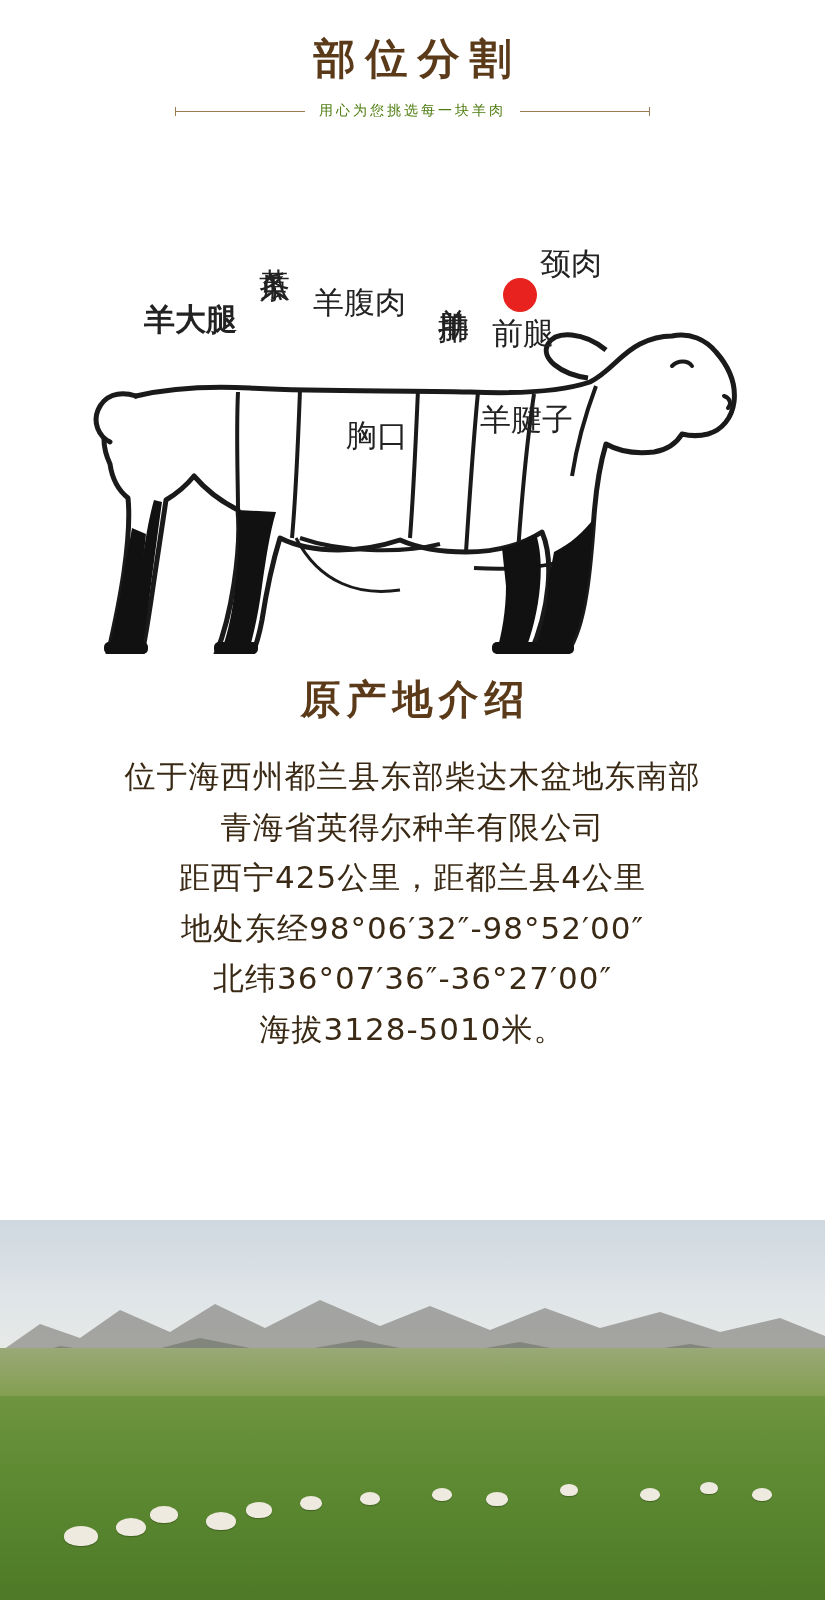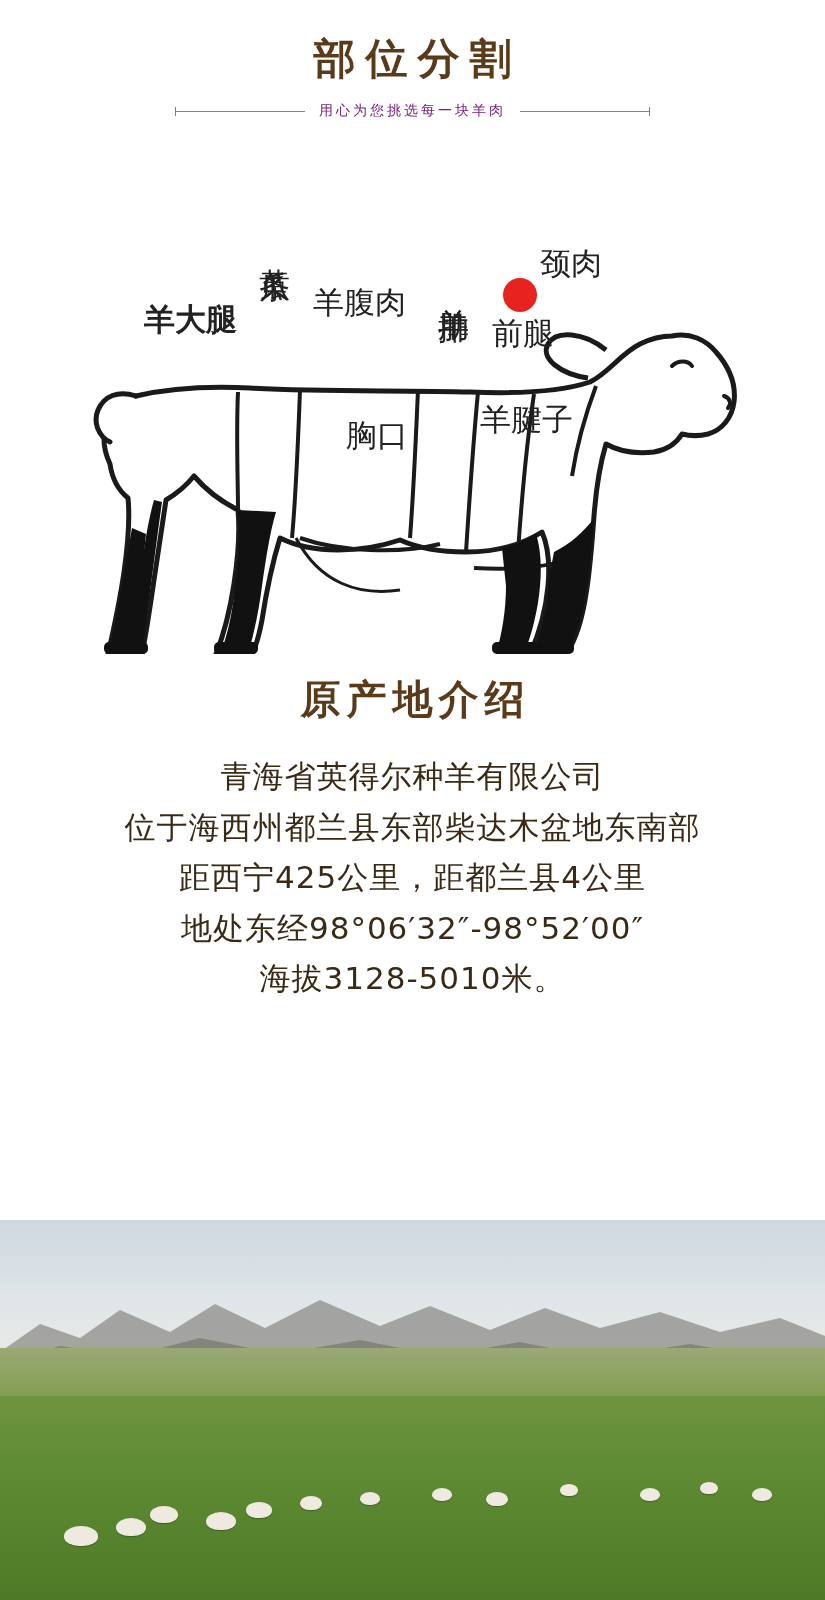--- a/index.html
+++ b/index.html
@@ -48,21 +48,21 @@
     position: absolute;
     top: -4px;
     width: 1px;
     height: 9px;
     background: #9c7b53;
   }
   .rule.left::before { left: 0; }
   .rule.right::before { right: 0; }
   .header-sub {
     font-size: 14px;
-    color: #701a75;
+    color: #4d7c0f;
     letter-spacing: 3px;
     white-space: nowrap;
   }
 
   
   .diagram {
     position: relative;
     width: 825px;
     height: 520px;
     margin-top: 14px;
@@ -256,24 +256,25 @@
   <div class="cut-label vertical" style="left:435px; top:150px;">羊肋排</div>
   <div class="cut-label" style="left:492px; top:182px;">前腿</div>
   <div class="cut-label" style="left:540px; top:112px;">颈肉</div>
   <div class="cut-label" style="left:480px; top:268px;">羊腱子</div>
   <div class="cut-label" style="left:346px; top:284px;">胸口</div>
 </div>
 
 <div class="origin">
   <div class="origin-title">原产地介绍</div>
   <div class="origin-lines">
+    <div class="origin-line">位于海西州都兰县东部柴达木盆地东南部</div>
     <div class="origin-line">青海省英得尔种羊有限公司</div>
-    <div class="origin-line">位于海西州都兰县东部柴达木盆地东南部</div>
     <div class="origin-line">距西宁425公里，距都兰县4公里</div>
     <div class="origin-line">地处东经98°06′32″-98°52′00″</div>
+    <div class="origin-line">北纬36°07′36″-36°27′00″</div>
     <div class="origin-line">海拔3128-5010米。</div>
   </div>
 </div>
 
 <div class="photo">
   <div class="sky"></div>
   <svg class="mountains" viewBox="0 0 825 115" preserveAspectRatio="none">
     <path d="M0 92 L40 64 L80 78 L120 50 L170 72 L215 44 L265 68 L320 40 L380 66 L430 46 L490 70 L545 48 L600 68 L660 52 L720 72 L780 58 L825 76 L825 115 L0 115 Z" fill="#8d8d8a" opacity="0.75"></path>
     <path d="M0 104 L60 86 L130 96 L200 78 L280 94 L360 80 L440 96 L520 82 L600 98 L690 84 L770 98 L825 90 L825 115 L0 115 Z" fill="#7c8075" opacity="0.85"></path>
   </svg>

